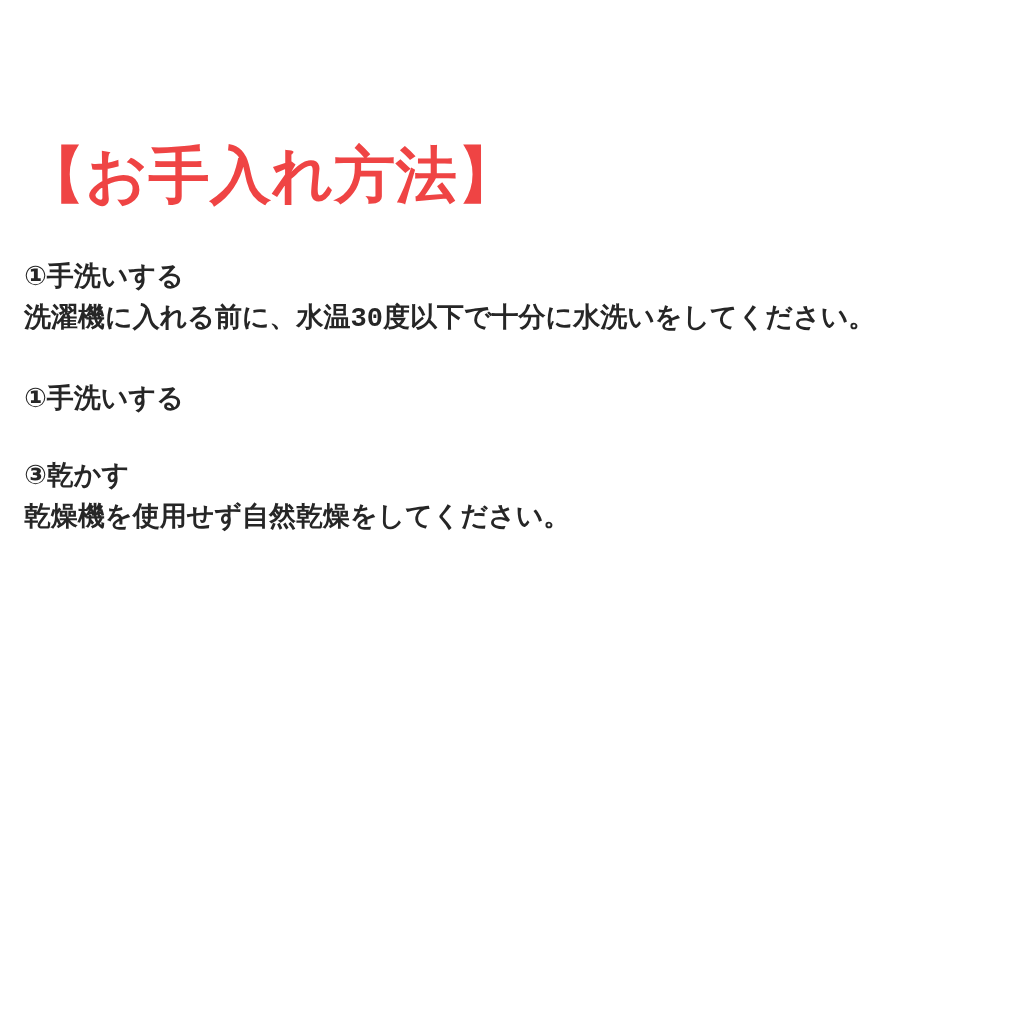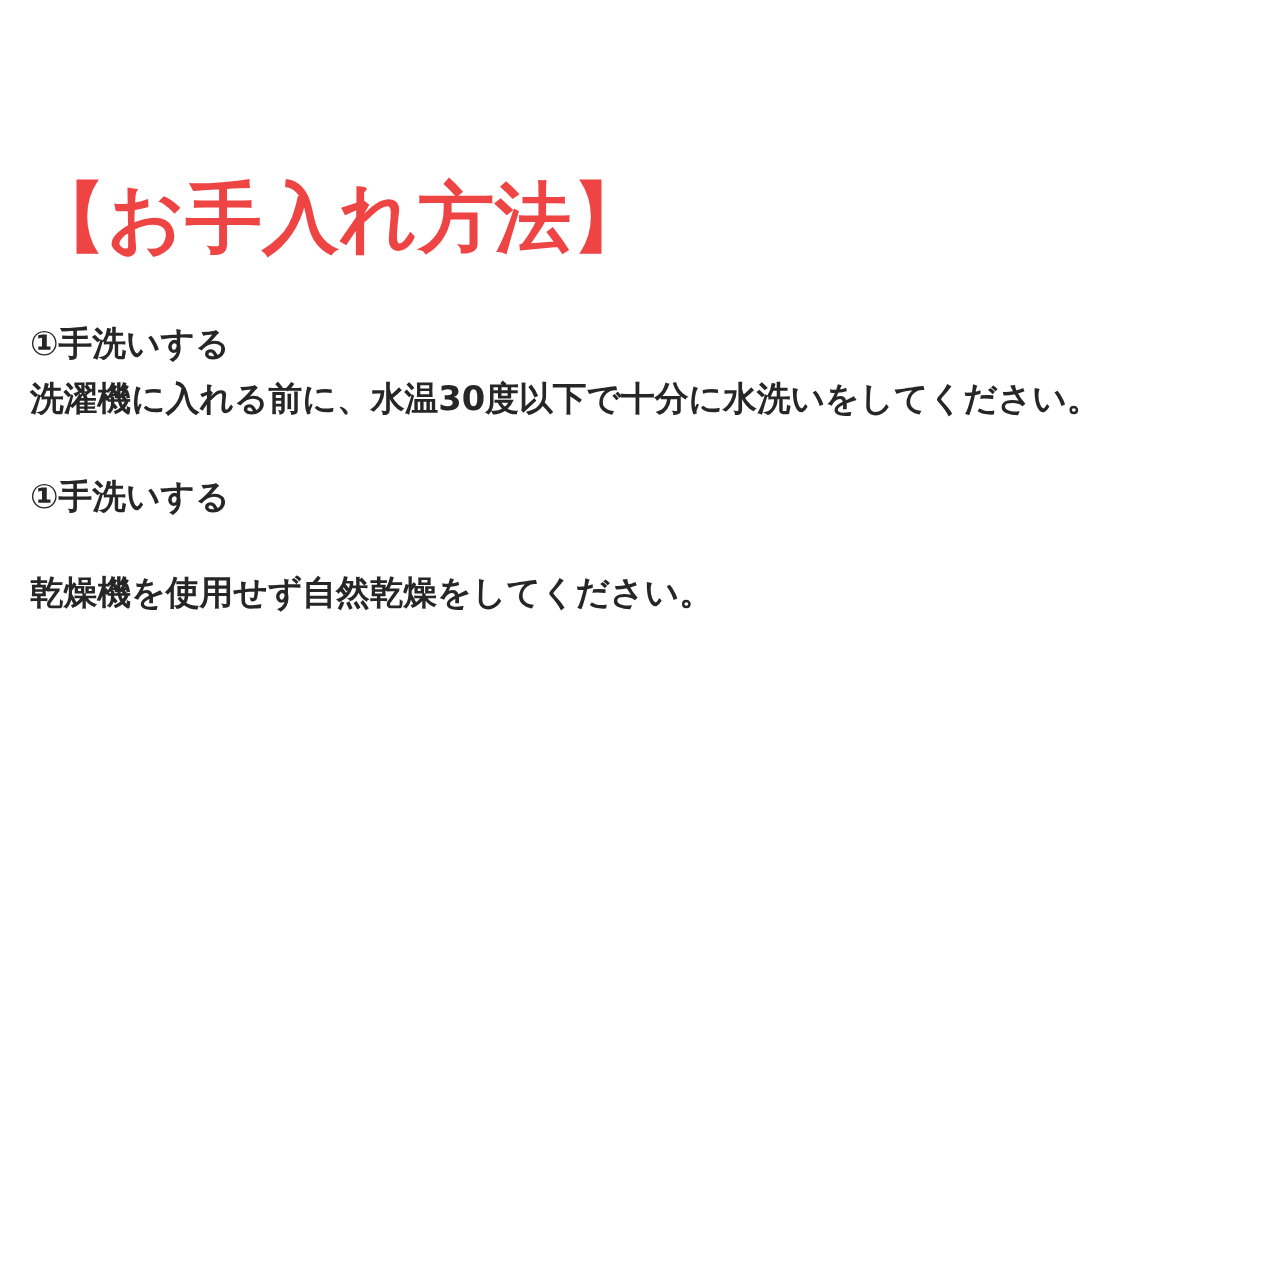--- a/index.html
+++ b/index.html
@@ -43,35 +43,37 @@
     margin: 0;
     white-space: nowrap;
   }
   .section-line {
     font-size: 27px;
     font-weight: 700;
     line-height: 1.62;
     color: #262626;
     margin: 0;
     white-space: nowrap;
+    font-family: Liberation Mono, monospace;
   }
 </style>
 </head>
 <body>
 
 <div class="page">
 
   <h1 class="doc-title">【お手入れ方法】</h1>
 
   <div class="section">
     <p class="section-heading">①手洗いする</p>
     <p class="section-line">洗濯機に入れる前に、水温30度以下で十分に水洗いをしてください。</p>
   </div>
 
   <div class="section">
     <p class="section-heading">①手洗いする</p>
   </div>
 
   <div class="section">
+    <p class="section-heading">③乾かす</p>
     <p class="section-line">乾燥機を使用せず自然乾燥をしてください。</p>
   </div>
 
 </div>
 
 </body></html>

